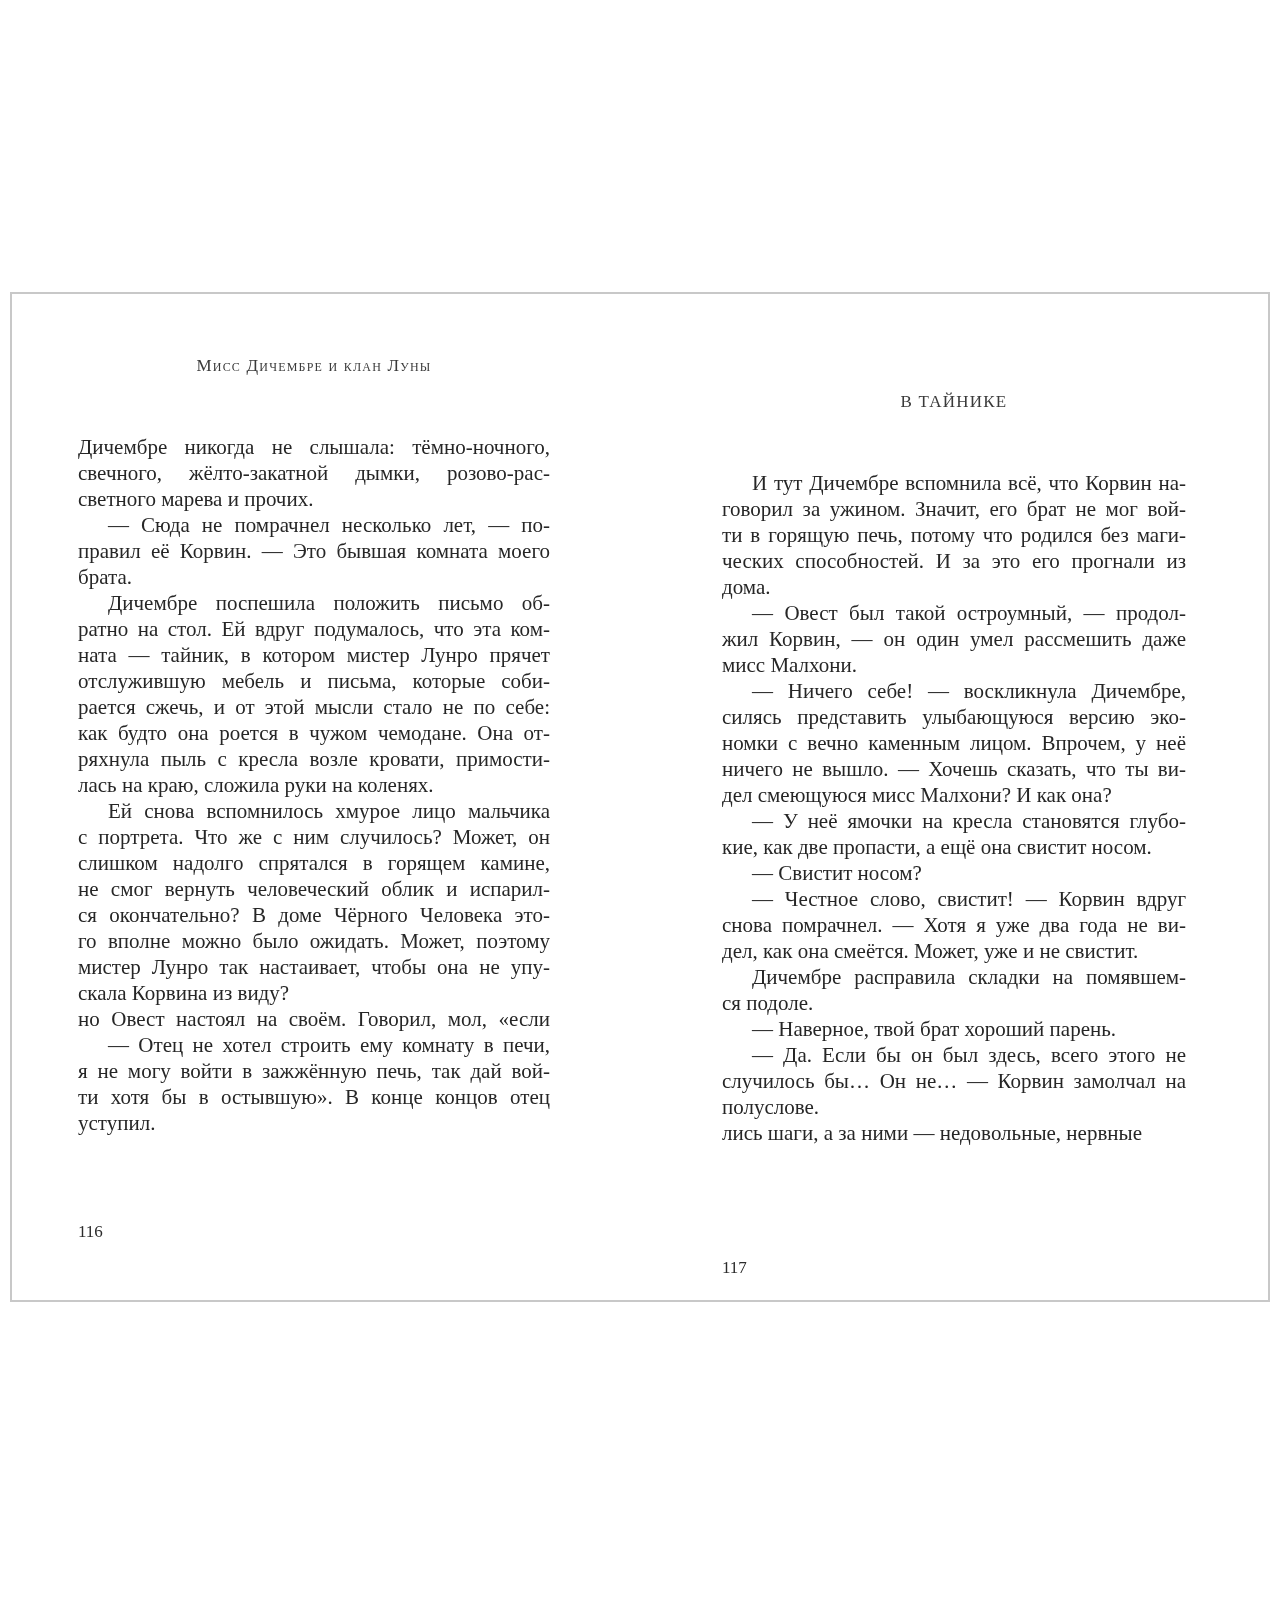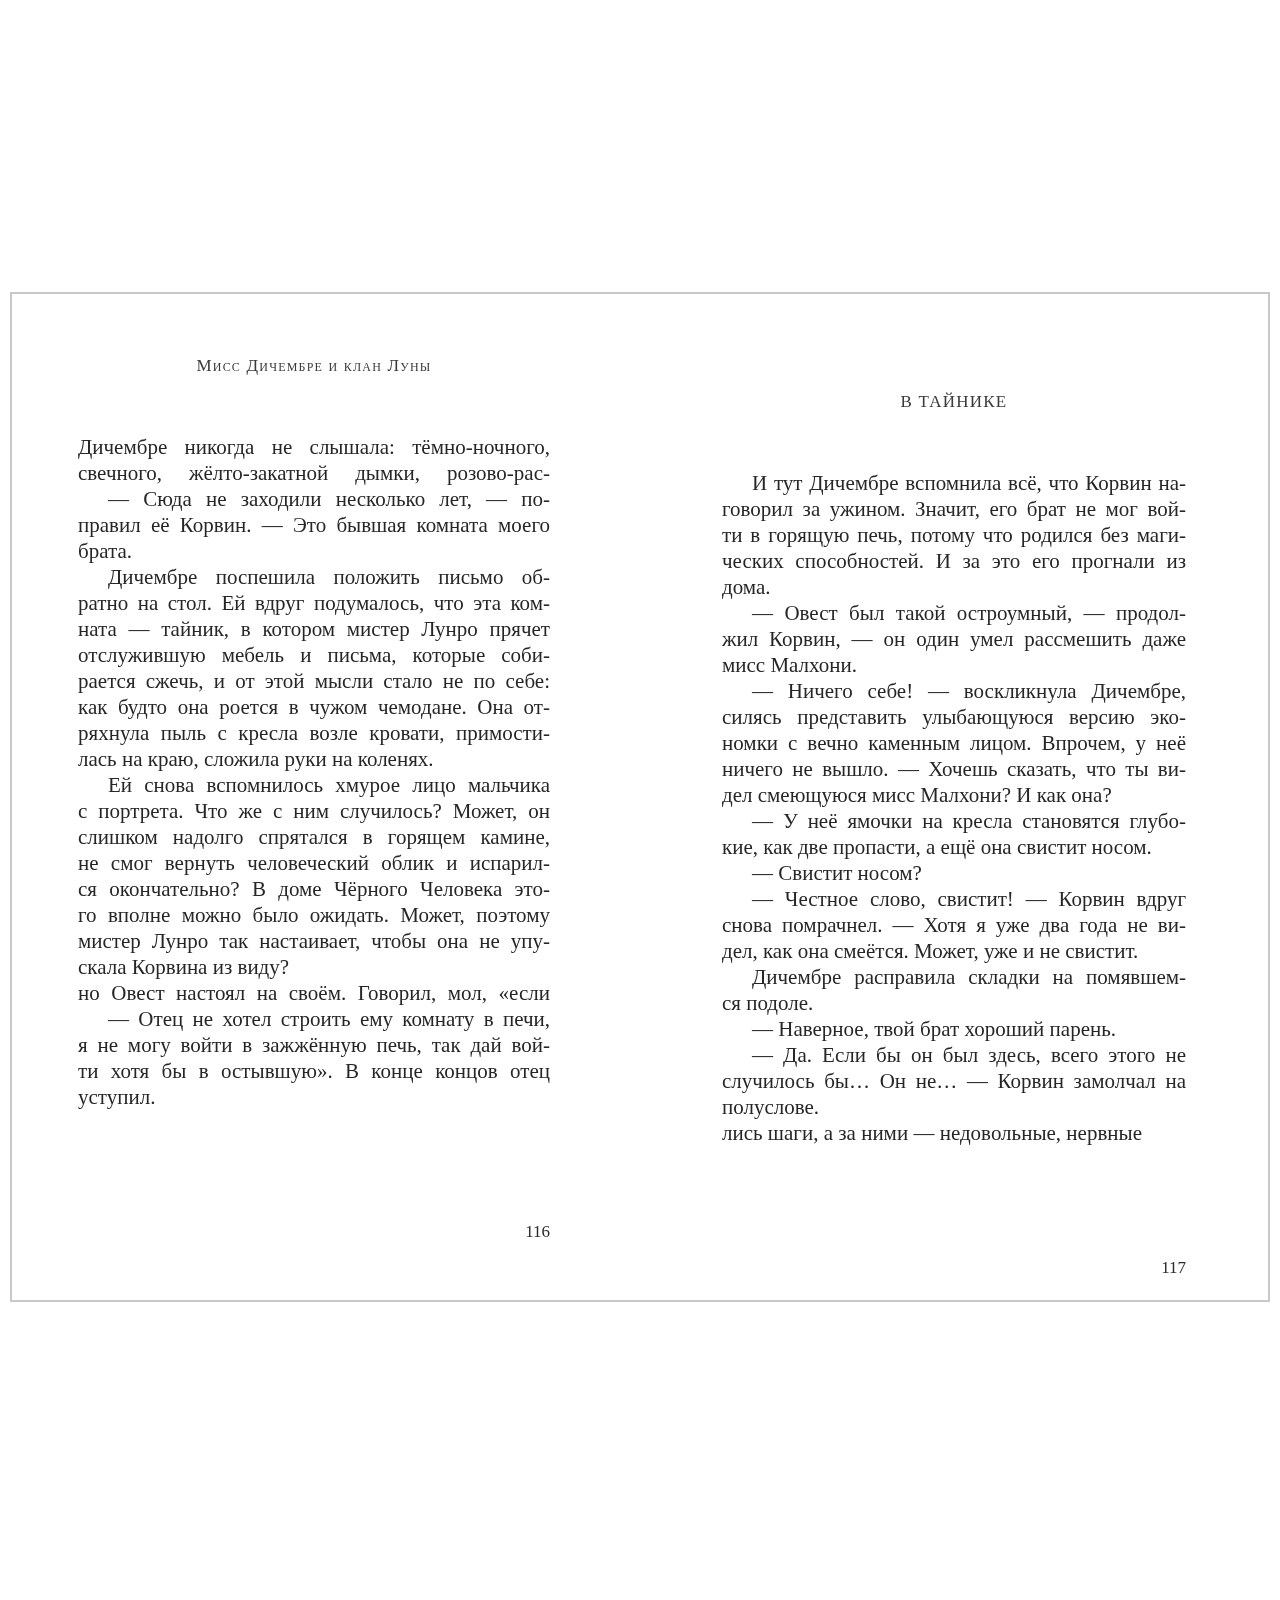--- a/index.html
+++ b/index.html
@@ -36,36 +36,37 @@
   .line{
     height:26px;line-height:26px;
     text-align:justify;
     text-align-last:justify;
     overflow:hidden;
   }
   .line.last{text-align-last:left;}
   .line.indent{text-indent:30px;}
   .page-number{
     position:absolute;top:928px;left:0;right:0;
-    text-align:right;
+    text-align:left;
     font-size:17px;
     color:#2b2b2b;
   }
 </style>
 </head>
 <body>
 
 <div class="spread">
 
   <div class="page page-left">
     <div class="running-head">Мисс Дичембре и клан Луны</div>
     <div class="text-block">
         <div class="line">Дичембре никогда не слышала: тёмно-ночного,</div>
         <div class="line">свечного, жёлто-закатной дымки, розово-рас-</div>
-        <div class="line indent">— Сюда не заходили несколько лет, — по-</div>
+        <div class="line last">светного марева и прочих.</div>
+        <div class="line indent">— Сюда не помрачнел несколько лет, — по-</div>
         <div class="line">правил её Корвин. — Это бывшая комната моего</div>
         <div class="line last">брата.</div>
         <div class="line indent">Дичембре поспешила положить письмо об-</div>
         <div class="line">ратно на стол. Ей вдруг подумалось, что эта ком-</div>
         <div class="line">ната — тайник, в котором мистер Лунро прячет</div>
         <div class="line">отслужившую мебель и письма, которые соби-</div>
         <div class="line">рается сжечь, и от этой мысли стало не по себе:</div>
         <div class="line">как будто она роется в чужом чемодане. Она от-</div>
         <div class="line">ряхнула пыль с кресла возле кровати, примости-</div>
         <div class="line last">лась на краю, сложила руки на коленях.</div>

